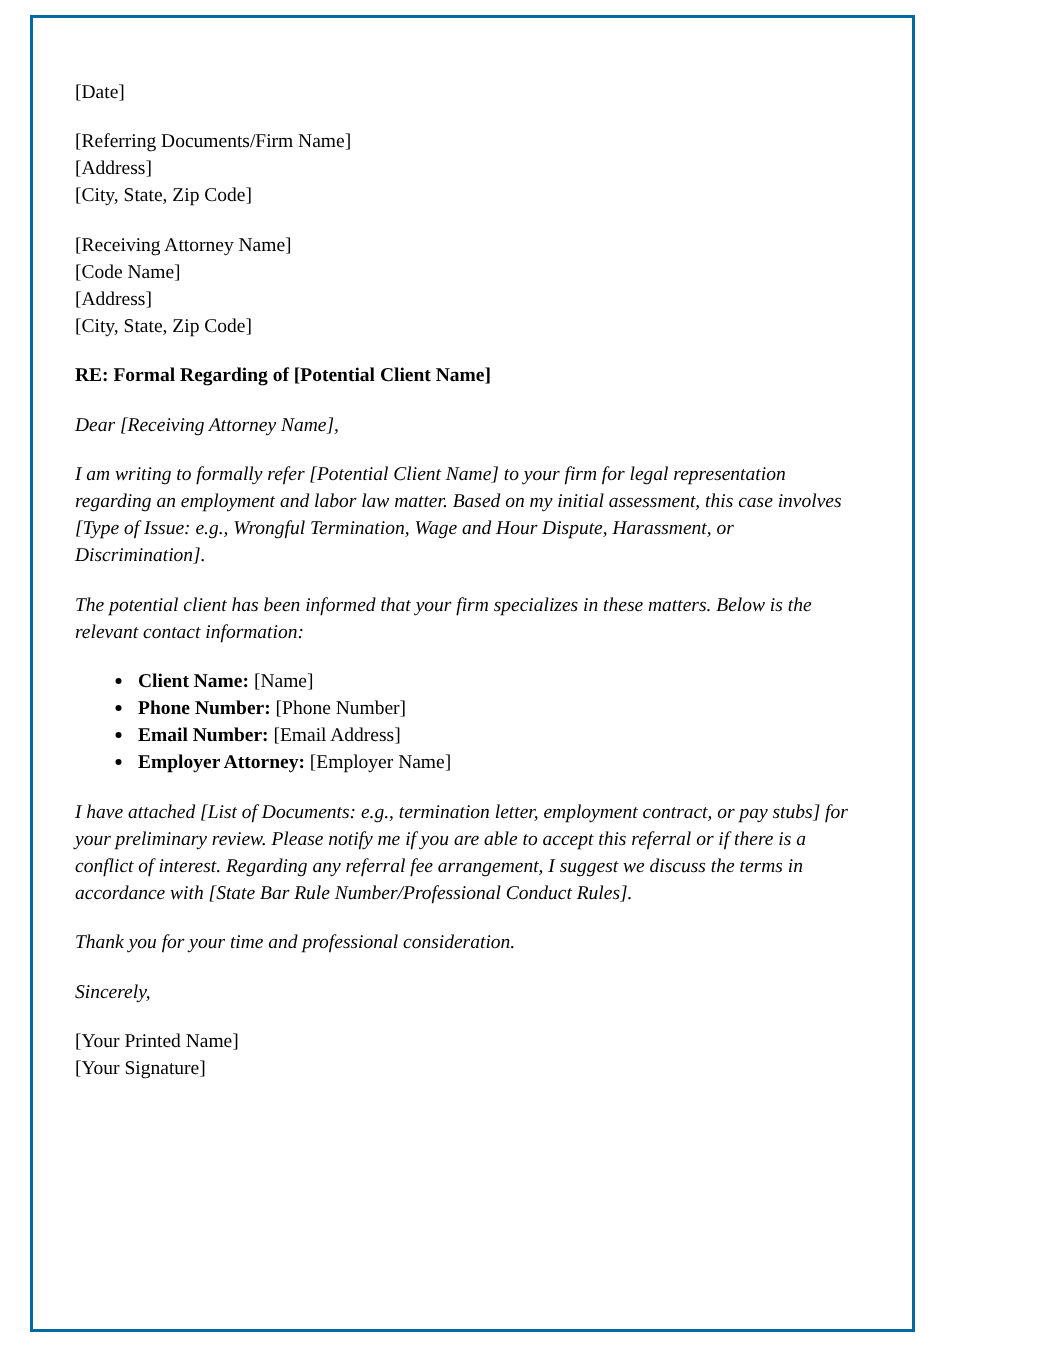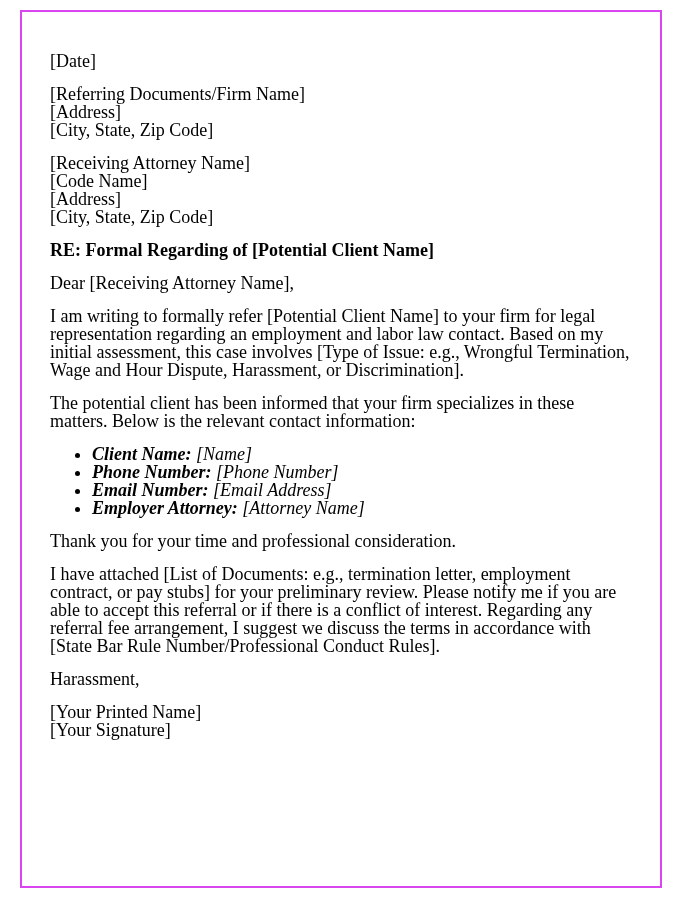--- a/index.html
+++ b/index.html
@@ -11,47 +11,47 @@
     width: 700px;
     height: 900px;
     position: relative;
     font-family: "Liberation Serif", serif;
     color: #000000;
   }
   .page {
     position: absolute;
     left: 20px;
     top: 10px;
-    width: 642px;
+    width: 590px;
     height: 878px;
     box-sizing: border-box;
-    border: 2px solid #d946ef;
+    border: 2px solid #0369a1;
     background: #ffffff;
     padding: 40px 30px 0 28px;
-    font-size: 18px;
+    font-size: 13px;
     line-height: 18px;
   }
   .line {
     margin: 0;
   }
   .block {
     margin: 0 0 15px 0;
   }
   .para {
     margin: 0 0 15px 0;
+    font-style: italic;
   }
   .subject {
     font-weight: bold;
     margin: 0 0 15px 0;
   }
   ul.contact-list {
     margin: 0 0 15px 0;
     padding-left: 42px;
     list-style-type: disc;
-    font-style: italic;
   }
   ul.contact-list li {
     margin: 0;
   }
   .bullet-label {
     font-weight: bold;
   }
 </style>
 </head>
 <body>
@@ -72,35 +72,35 @@
     <p class="line">[Receiving Attorney Name]</p>
     <p class="line">[Code Name]</p>
     <p class="line">[Address]</p>
     <p class="line">[City, State, Zip Code]</p>
   </div>
 
   <p class="subject">RE: Formal Regarding of [Potential Client Name]</p>
 
   <p class="para">Dear [Receiving Attorney Name],</p>
 
-  <p class="para">I am writing to formally refer [Potential Client Name] to your firm for legal representation regarding an employment and labor law contact. Based on my initial assessment, this case involves [Type of Issue: e.g., Wrongful Termination, Wage and Hour Dispute, Harassment, or Discrimination].</p>
+  <p class="para">I am writing to formally refer [Potential Client Name] to your firm for legal representation regarding an employment and labor law matter. Based on my initial assessment, this case involves [Type of Issue: e.g., Wrongful Termination, Wage and Hour Dispute, Harassment, or Discrimination].</p>
 
   <p class="para">The potential client has been informed that your firm specializes in these matters. Below is the relevant contact information:</p>
 
   <ul class="contact-list">
     <li><span class="bullet-label">Client Name:</span><span> [Name]</span></li>
     <li><span class="bullet-label">Phone Number:</span><span> [Phone Number]</span></li>
     <li><span class="bullet-label">Email Number:</span><span> [Email Address]</span></li>
-    <li><span class="bullet-label">Employer Attorney:</span><span> [Attorney Name]</span></li>
+    <li><span class="bullet-label">Employer Attorney:</span><span> [Employer Name]</span></li>
   </ul>
+
+  <p class="para">I have attached [List of Documents: e.g., termination letter, employment contract, or pay stubs] for your preliminary review. Please notify me if you are able to accept this referral or if there is a conflict of interest. Regarding any referral fee arrangement, I suggest we discuss the terms in accordance with [State Bar Rule Number/Professional Conduct Rules].</p>
 
   <p class="para">Thank you for your time and professional consideration.</p>
 
-  <p class="para">I have attached [List of Documents: e.g., termination letter, employment contract, or pay stubs] for your preliminary review. Please notify me if you are able to accept this referral or if there is a conflict of interest. Regarding any referral fee arrangement, I suggest we discuss the terms in accordance with [State Bar Rule Number/Professional Conduct Rules].</p>
-
-  <p class="para">Harassment,</p>
+  <p class="para">Sincerely,</p>
 
   <div class="block">
     <p class="line">[Your Printed Name]</p>
     <p class="line">[Your Signature]</p>
   </div>
 
 </div>
 
 </body></html>

